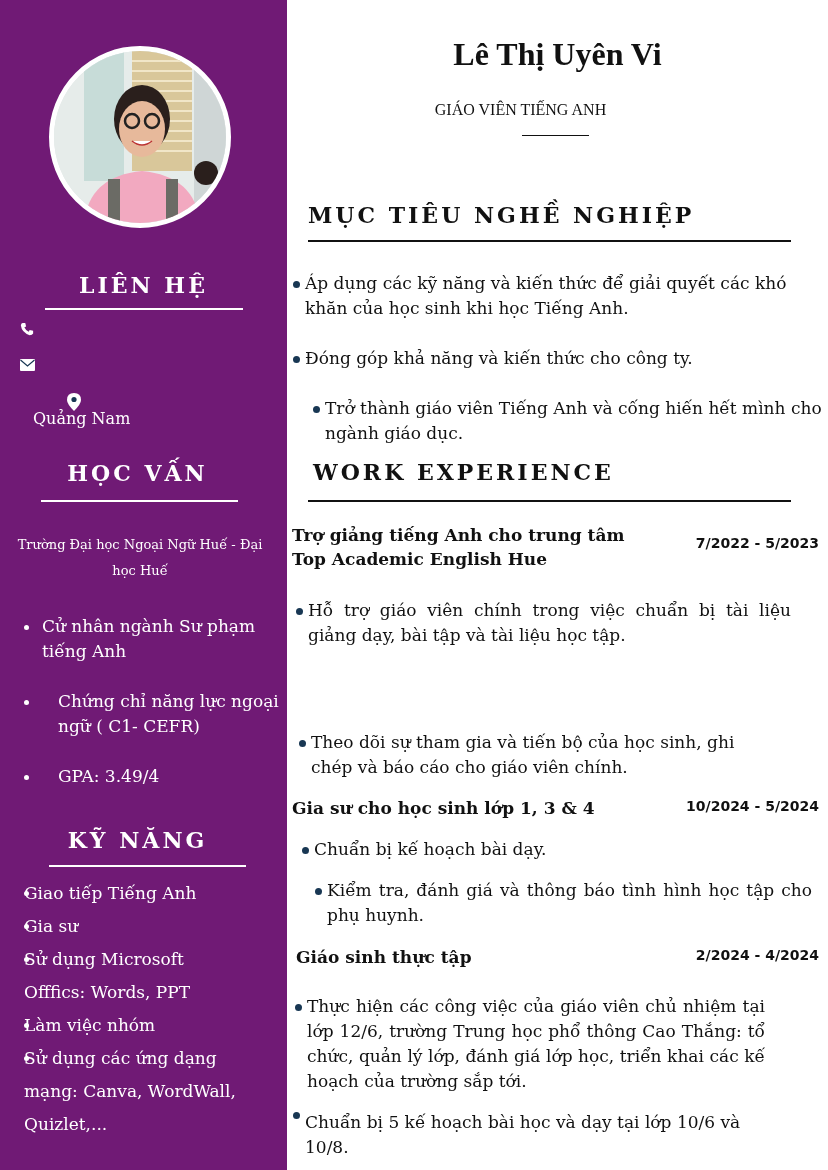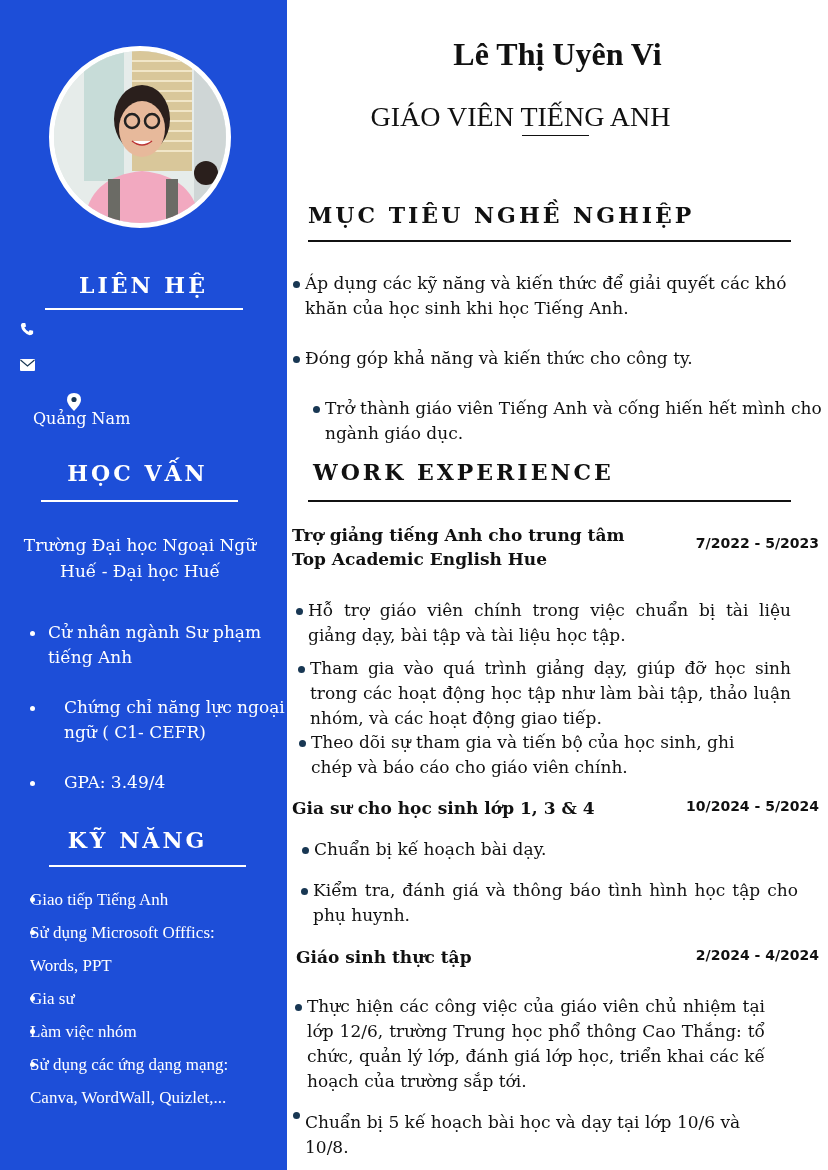--- a/index.html
+++ b/index.html
@@ -2,60 +2,60 @@
 <html><head>
 <meta charset="utf-8">
 <style>
   html, body { margin: 0; padding: 0; }
   body {
     width: 828px; height: 1170px; overflow: hidden; position: relative;
     background: #ffffff; font-family: "DejaVu Serif", serif; color: #111;
   }
   .sidebar {
     position: absolute; left: 0; top: 0; width: 287px; height: 1170px;
-    background: #1d4ed8; color: #fff;
+    background: #701a75; color: #fff;
   }
   .avatar {
     position: absolute; left: 49px; top: 46px; width: 172px; height: 172px;
     border-radius: 50%; border: 5px solid #fff; overflow: hidden;
     background: #dfe7e6;
   }
   .avatar svg { display: block; }
   .side-heading {
     position: absolute; left: 0; width: 287px; text-align: center;
     font-family: "DejaVu Serif", serif; font-weight: bold; font-size: 22px;
     letter-spacing: 3px; color: #fff;
   }
   .side-rule { position: absolute; height: 2px; background: #fff; }
   .contact-row { position: absolute; left: 20px; display: flex; align-items: center; }
   .contact-row .ic { width: 16px; height: 16px; display: inline-block; }
   .contact-row .txt { margin-left: 13px; font-size: 16px; color: #fff; }
   .edu-school {
     position: absolute; left: 8px; width: 264px; top: 532px; text-align: center;
-    font-size: 17px; line-height: 26px; color: #fff;
-  }
-  .side-list { position: absolute; left: 0; margin: 12px; padding: 0; list-style: none; }
+    font-size: 13px; line-height: 26px; color: #fff;
+  }
+  .side-list { position: absolute; left: 0; margin: 6px; padding: 0; list-style: none; }
   .side-list li { position: relative; font-size: 17px; color: #fff; }
   .side-list li::before {
     content: ""; position: absolute; left: 18px; width: 5px; height: 5px;
     border-radius: 50%; background: #fff;
   }
   .edu-list li { padding-left: 52px; line-height: 25px; width: 230px; margin-bottom: 25px; }
   .edu-list li::before { top: 11px; }
-  .skill-list li { padding-left: 18px; line-height: 33px; width: 225px; font-family: Liberation Serif, serif; }
+  .skill-list li { padding-left: 18px; line-height: 33px; width: 225px; }
   .skill-list li::before { top: 14px; }
 
   .main { position: absolute; left: 287px; top: 0; width: 541px; height: 1170px; }
   .name {
     position: absolute; top: 36px; left: 0; width: 541px; text-align: center;
     font-family: "Liberation Serif", serif; font-weight: bold; font-size: 32px;
   }
   .title {
     position: absolute; top: 101px; left: 0; width: 467px; text-align: center;
-    font-family: "Liberation Serif", serif; font-size: 28px;
+    font-family: "Liberation Serif", serif; font-size: 16px;
   }
   .title-rule { position: absolute; top: 135px; left: 235px; width: 67px; height: 1px; background: #111; }
   .main-heading {
     position: absolute; font-family: "DejaVu Serif", serif; font-weight: bold;
     font-size: 22px; letter-spacing: 3px;
   }
   .main-rule { position: absolute; left: 21px; width: 483px; height: 2px; background: #111; }
   .bullet {
     position: absolute; font-size: 17px; line-height: 25px; color: #111;
   }
@@ -141,22 +141,22 @@
   <ul class="side-list edu-list" style="top:608px;">
     <li style="padding-left:36px;">Cử nhân ngành Sư phạm tiếng Anh</li>
     <li>Chứng chỉ năng lực ngoại ngữ ( C1- CEFR)</li>
     <li>GPA: 3.49/4</li>
   </ul>
 
   <div class="side-heading" style="top:827px; left:-6px;">KỸ NĂNG</div>
   <div class="side-rule" style="left:49px; width:197px; top:865px;"></div>
   <ul class="side-list skill-list" style="top:871px;">
     <li>Giao tiếp Tiếng Anh</li>
+    <li>Gia sư</li>
     <li> Sử dụng Microsoft Offfics:  Words, PPT</li>
-    <li>Gia sư</li>
     <li>Làm việc nhóm</li>
     <li>Sử dụng các ứng dạng mạng: Canva, WordWall, Quizlet,...</li>
   </ul>
 </aside>
 
 <main class="main">
   <div class="name">Lê Thị Uyên Vi</div>
   <div class="title">GIÁO VIÊN TIẾNG ANH</div>
   <div class="title-rule"></div>
 
@@ -178,36 +178,32 @@
 
   <div class="main-heading" style="left:26px; top:459px;">WORK EXPERIENCE</div>
   <div class="main-rule" style="top:500px;"></div>
 
   <div class="job-title" style="top:523px; width:370px;">Trợ giảng tiếng Anh cho trung tâm Top Academic English Hue</div>
   <div class="job-date" style="top:535px;">7/2022 - 5/2023</div>
   <div class="bullet justify" style="left:21px; top:598px; width:483px;">
     <span class="dot"></span>
     <span>Hỗ trợ giáo viên chính trong việc chuẩn bị tài liệu giảng dạy, bài tập và tài liệu học tập.</span>
   </div>
-  <div class="bullet justify" style="left:23px; top:656px; width:481px;">
-    <span class="dot"></span>
-    <span>Tham gia vào quá trình giảng dạy, giúp đỡ học sinh trong các hoạt động học tập như làm bài tập, thảo luận nhóm, và các hoạt động giao tiếp.</span>
-  </div>
   <div class="bullet" style="left:24px; top:730px; width:460px;">
     <span class="dot"></span>
     <span>Theo dõi sự tham gia và tiến bộ của học sinh, ghi chép và báo cáo cho giáo viên chính.</span>
   </div>
 
   <div class="job-title" style="top:796px; width:370px;">Gia sư cho học sinh lớp 1, 3 &amp; 4</div>
   <div class="job-date" style="top:798px;">10/2024 - 5/2024</div>
   <div class="bullet" style="left:27px; top:837px; width:480px;">
     <span class="dot"></span>
     <span>Chuẩn bị kế hoạch bài dạy.</span>
   </div>
-  <div class="bullet justify" style="left:26px; top:878px; width:485px;">
+  <div class="bullet justify" style="left:40px; top:878px; width:485px;">
     <span class="dot"></span>
     <span>Kiểm tra, đánh giá và thông báo tình hình học tập cho phụ huynh.</span>
   </div>
 
   <div class="job-title" style="top:945px; left:9px; width:370px;">Giáo sinh thực tập</div>
   <div class="job-date" style="top:947px;">2/2024 - 4/2024</div>
   <div class="bullet justify" style="left:20px; top:994px; width:458px;">
     <span class="dot"></span>
     <span>Thực hiện các công việc của giáo viên chủ nhiệm tại lớp 12/6, trường Trung học phổ thông Cao Thắng: tổ chức, quản lý lớp, đánh giá lớp học, triển khai các kế hoạch của trường sắp tới.</span>
   </div>

